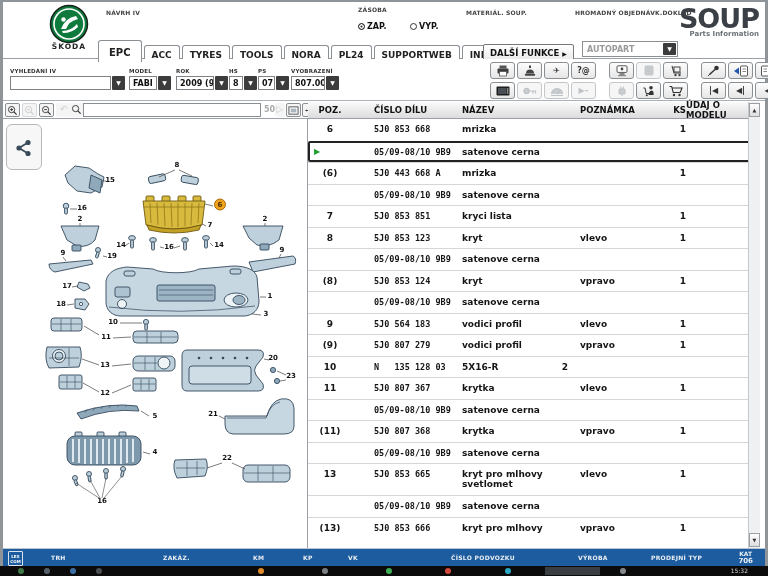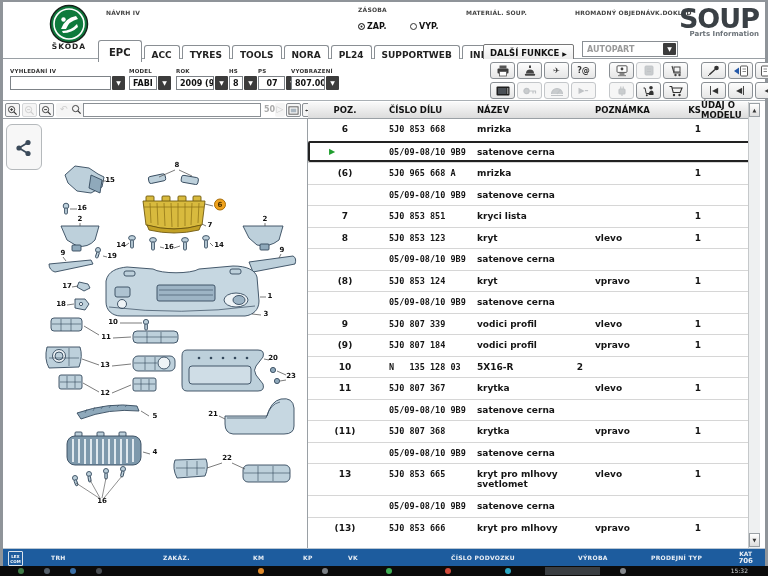--- a/index.html
+++ b/index.html
@@ -53,21 +53,21 @@
   
   #diagram{left:0;top:117px;width:305px;height:429px;background:#fff;border-right:1px solid #9aa0a5;}
   #sharebtn{left:3px;top:5px;width:36px;height:46px;border:1px solid #b5b9bc;border-radius:6px;background:#f7f7f7;text-align:center;padding-top:14px;}
   
   #tablehead{left:305px;top:100px;width:452px;height:17px;background:linear-gradient(#fafafa,#dcdcdc);border-bottom:1px solid #9aa0a5;display:flex;align-items:center;font-size:8.5px;font-weight:bold;color:#111;}
   #tbody{left:305px;top:117px;width:447px;height:429px;background:#fff;overflow:hidden;}
   .trow{display:flex;height:21.5px;align-items:flex-start;border-top:1px solid #d6d6d6;padding-top:5px;font-size:9px;font-weight:bold;color:#151515;}
   .trow:first-child{border-top:none;}
   .trow.tall{height:32px;}
   .trow.sel{outline:2px solid #222;outline-offset:-2px;border-radius:2px;}
-  .c-poz{width:44px;text-align:center;margin-left:15px;}
+  .c-poz{width:44px;text-align:center;}
   .c-num{width:110px;padding-left:22px;font-family:"DejaVu Sans Mono","Liberation Mono",monospace;font-size:8.5px;white-space:pre;}
   .c-name{width:118px;line-height:10px;}
   .c-note{width:86px;}
   .c-ks{width:20px;padding-left:4px;text-align:right;}
   .c-model{flex:1;}
   .selarrow{color:#1f9e2e;font-size:8px;float:left;margin-left:6px;}
   
   #scroll{left:745px;top:100px;width:12px;height:446px;background:#eef0f1;border-left:1px solid #c5c8ca;}
   .sarr{position:absolute;left:0;width:11px;height:14px;border:1px solid #9aa0a5;background:linear-gradient(#fff,#ddd);font-size:5px;text-align:center;line-height:13px;color:#333;}
   
@@ -149,21 +149,21 @@
         <div class="f-item" style="left: 226px;">
           <div class="f-lab">HS</div>
           <div class="f-combo">
             <div class="f-val" style="width: 14px;">8</div>
             <div class="f-arr">▼</div>
           </div>
         </div>
         <div class="f-item" style="left: 255px;">
           <div class="f-lab">PS</div>
           <div class="f-combo">
-            <div class="f-val" style="width: 27px; text-align: center;">07</div>
+            <div class="f-val" style="width: 17px;">07</div>
             <div class="f-arr">▼</div>
           </div>
         </div>
         <div class="f-item" style="left: 288px;">
           <div class="f-lab">VYOBRAZENÍ</div>
           <div class="f-combo">
             <div class="f-val" style="width: 34px;">807.000</div>
             <div class="f-arr">▼</div>
           </div>
         </div>
@@ -568,21 +568,21 @@
             <span class="selarrow">▶</span>
           </div>
           <div class="c-num">05/09-08/10 9B9</div>
           <div class="c-name">satenove cerna</div>
           <div class="c-note"></div>
           <div class="c-ks"></div>
           <div class="c-model"></div>
         </div>
         <div class="trow">
           <div class="c-poz">(6)</div>
-          <div class="c-num">5J0 965 668 A</div>
+          <div class="c-num">5J0 443 668 A</div>
           <div class="c-name">mrizka</div>
           <div class="c-note"></div>
           <div class="c-ks">1</div>
           <div class="c-model"></div>
         </div>
         <div class="trow">
           <div class="c-poz"></div>
           <div class="c-num">05/09-08/10 9B9</div>
           <div class="c-name">satenove cerna</div>
           <div class="c-note"></div>
@@ -624,29 +624,29 @@
         <div class="trow">
           <div class="c-poz"></div>
           <div class="c-num">05/09-08/10 9B9</div>
           <div class="c-name">satenove cerna</div>
           <div class="c-note"></div>
           <div class="c-ks"></div>
           <div class="c-model"></div>
         </div>
         <div class="trow">
           <div class="c-poz">9</div>
-          <div class="c-num">5J0 807 339</div>
+          <div class="c-num">5J0 564 183</div>
           <div class="c-name">vodici profil</div>
           <div class="c-note">vlevo</div>
           <div class="c-ks">1</div>
           <div class="c-model"></div>
         </div>
         <div class="trow">
           <div class="c-poz">(9)</div>
-          <div class="c-num">5J0 807 184</div>
+          <div class="c-num">5J0 807 279</div>
           <div class="c-name">vodici profil</div>
           <div class="c-note">vpravo</div>
           <div class="c-ks">1</div>
           <div class="c-model"></div>
         </div>
         <div class="trow">
           <div class="c-poz">10</div>
           <div class="c-num">N   135 128 03</div>
           <div class="c-note">5X16-R</div>
           <div class="c-ks">2</div>

